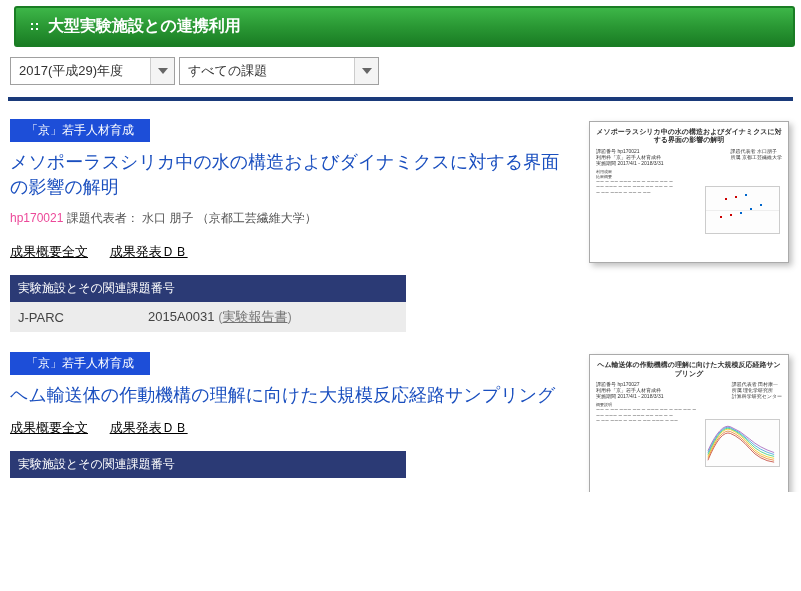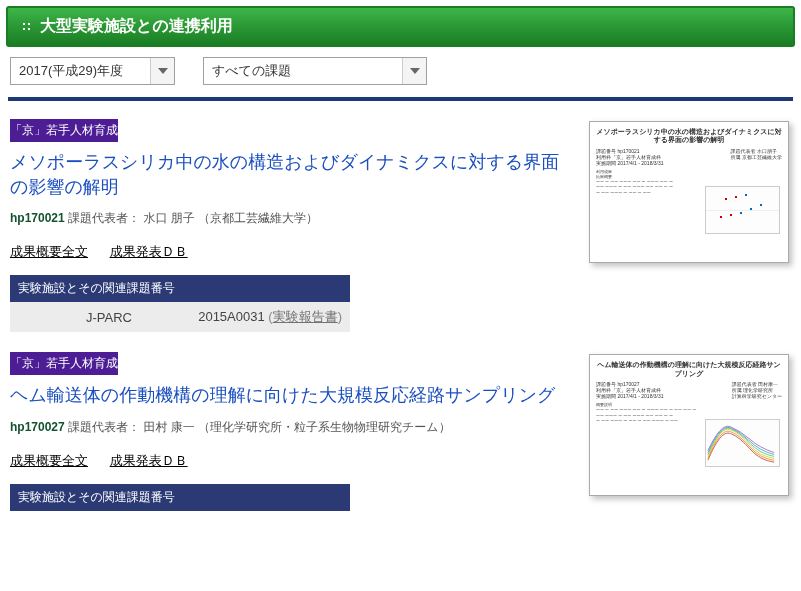--- a/index.html
+++ b/index.html
@@ -11,50 +11,50 @@
       width: 801px;
     }
     .header-bar {
       background: linear-gradient(to bottom, #3db648 0%, #2a9834 50%, #1a7d24 100%);
       border: 2px solid #1a7d24;
       border-radius: 3px;
       padding: 8px 14px;
       color: #fff;
       font-size: 16px;
       font-weight: bold;
-      margin: 6px 6px 10px 6px;
+      margin: 6px 6px 10px 14px;
       display: flex;
       align-items: center;
     }
     .header-dots {
       display: inline-block;
       width: 10px;
       height: 10px;
       margin-right: 8px;
       background:
         radial-gradient(circle at 2px 2px, #fff 1px, transparent 1px),
         radial-gradient(circle at 7px 2px, #fff 1px, transparent 1px),
         radial-gradient(circle at 2px 7px, #fff 1px, transparent 1px),
         radial-gradient(circle at 7px 7px, #fff 1px, transparent 1px);
     }
     .filters {
       display: flex;
-      gap: 28px;
+      gap: 4px;
       padding: 0 10px 12px 10px;
     }
     .select-wrap {
       border: 1px solid #a0a0a0;
       background: #fff;
       display: flex;
       align-items: center;
       height: 28px;
       position: relative;
     }
     .select-wrap.year { width: 165px; }
-    .select-wrap.cat { width: 224px; }
+    .select-wrap.cat { width: 200px; }
     .select-wrap .sel-text {
       padding: 0 8px;
       flex: 1;
       font-size: 13px;
     }
     .select-wrap .sel-btn {
       width: 24px;
       height: 100%;
       border-left: 1px solid #ccc;
       display: flex;
@@ -67,40 +67,40 @@
       height: 4px;
       background: #1a3a7a;
       margin: 0 8px 12px 8px;
     }
     .entry {
       padding: 6px 10px 14px 10px;
       position: relative;
     }
     .badge {
       display: inline-block;
-      background: #4c1d95;
+      background: #1d4ed8;
       color: #fff;
       font-size: 12px;
-      padding: 3px 0;
+      padding: 3px 16px;
       margin-bottom: 8px;
     }
     .entry-title {
       color: #1a4fbf;
       font-size: 18px;
       font-weight: normal;
       line-height: 1.4;
       max-width: 555px;
       margin-bottom: 10px;
     }
     .entry-meta {
       font-size: 12px;
       color: #555;
       margin-bottom: 16px;
     }
-    .entry-meta .code { color: #14532d; font-weight: bold; }
+    .entry-meta .code { color: #ec4899; font-weight: normal; }
     .links {
       margin-bottom: 14px;
     }
     .links a {
       color: #000000;
       text-decoration: underline;
       font-size: 13px;
       margin-right: 18px;
     }
     .thumb {
@@ -138,35 +138,35 @@
       position: absolute;
       right: 8px;
       bottom: 28px;
       width: 75px;
       height: 48px;
       border: 1px solid #ccc;
       background: #fdfdfd;
     }
     .tbl {
       border-collapse: collapse;
-      width: 340px;
+      width: 396px;
     }
     .tbl th {
       background: #2b3a75;
       color: #fff;
       font-size: 12px;
       font-weight: normal;
       text-align: left;
       padding: 5px 8px;
     }
     .tbl td {
       background: #ececec;
       padding: 6px 8px;
       font-size: 13px;
-      text-align: right;
+      text-align: left;
       color: #444;
     }
     .tbl td.facility { width: 130px; }
     .tbl td .rep-link {
       color: #737373;
       text-decoration: underline;
     }
     .tbl td .rep-paren { color: #888; }
     .thumb .mini-chart-1 {
       
@@ -249,26 +249,20 @@
         <span class="rep-paren"> (<span class="rep-link">実験報告書</span>)</span>
       </td>
     </tr>
   </tbody>
     </table>
 </div>
 
 <div class="entry">
   <div class="badge">「京」若手人材育成</div>
   <h2 class="entry-title"><span>ヘム輸送体の作動機構の理解に向けた大規模反応経路サンプリング</span></h2>
-  <div class="entry-meta">
-    <span class="code">hp170027</span>
-    <span>課題代表者：</span>
-    <span>田村 康一</span>
-    <span>（理化学研究所・粒子系生物物理研究チーム）</span>
-  </div>
   <div class="links">
     <a href="#">成果概要全文</a>
     <a href="#">成果発表ＤＢ</a>
   </div>
 
   <div class="thumb">
     <div class="t-title">ヘム輸送体の作動機構の理解に向けた大規模反応経路サンプリング</div>
     <div class="t-meta">
       <span>課題番号 hp170027<br>利用枠「京」若手人材育成枠<br>実施期間 2017/4/1 - 2018/3/31</span>
       <span>課題代表者 田村康一<br>所属 理化学研究所<br>計算科学研究センター</span>

